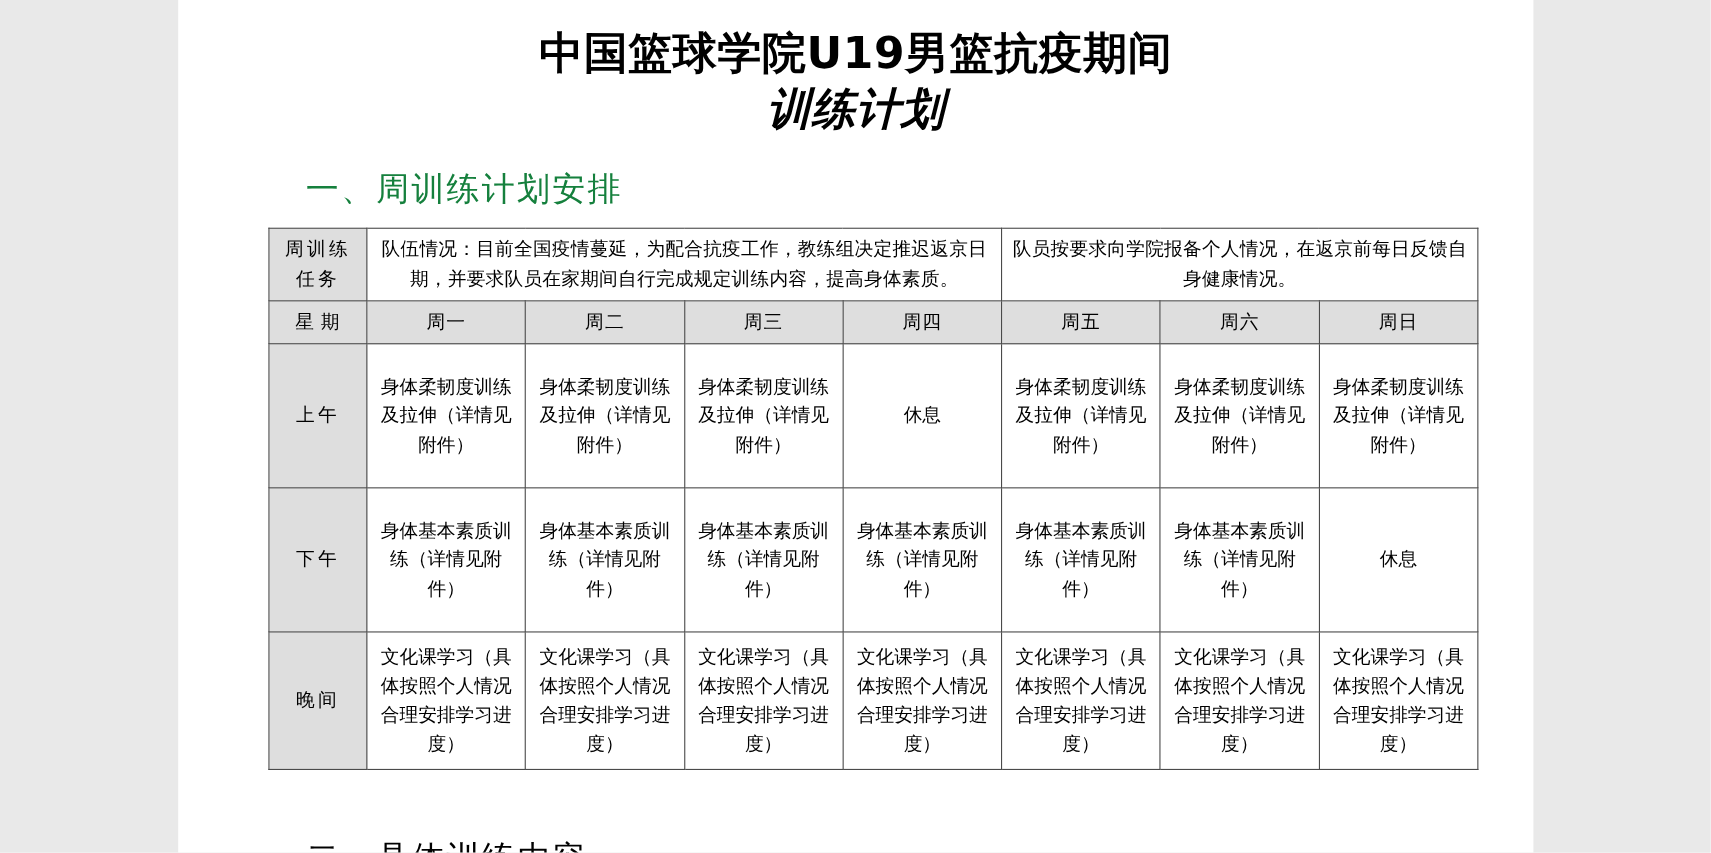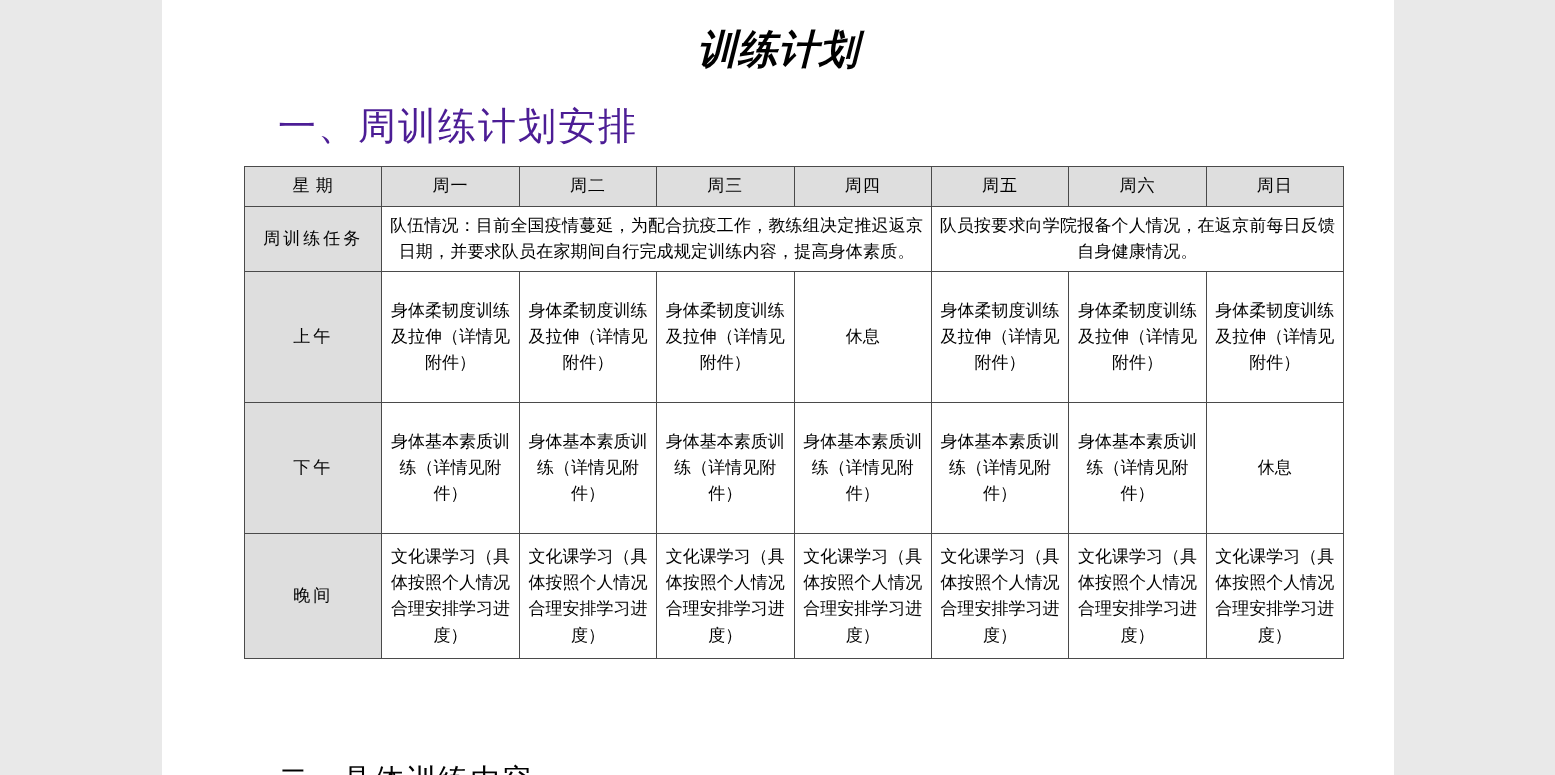--- a/index.html
+++ b/index.html
@@ -25,23 +25,23 @@
     font-weight: bold;
     font-size: 40px;
     line-height: 1.28;
     color: #000;
     margin: 24px 0 0 0;
     letter-spacing: 0.5px;
   }
   .doc-title .line2 { display: block; font-style: italic; }
   .section-heading {
     font-family: "DejaVu Sans", "Liberation Sans", sans-serif;
-    font-size: 38px;
+    font-size: 30px;
     font-weight: 500;
-    color: #4c1d95;
+    color: #15803d;
     margin: 26px 0 0 116px;
     letter-spacing: 2px;
   }
   .section-heading-bottom {
     font-family: "DejaVu Sans", "Liberation Sans", sans-serif;
     font-size: 30px;
     font-weight: 500;
     color: #000;
     margin: 12px 0 0 116px;
     letter-spacing: 2px;
@@ -97,41 +97,42 @@
     height: 27px;
     overflow: hidden;
   }
 </style>
 </head>
 <body>
 
 <div class="page">
 
   <h1 class="doc-title">
+    <span>中国篮球学院U19男篮抗疫期间</span>
     <span class="line2">训练计划</span>
   </h1>
 
   <div class="section-heading">一、周训练计划安排</div>
 
   <table class="plan">
     <tbody>
+      <tr>
+        <td class="shade rowlabel" rowspan="1">周训练任务</td>
+        <td class="intro" colspan="4">队伍情况：目前全国疫情蔓延，为配合抗疫工作，教练组决定推迟返京日期，并要求队员在家期间自行完成规定训练内容，提高身体素质。</td>
+        <td class="intro" colspan="3">队员按要求向学院报备个人情况，在返京前每日反馈自身健康情况。</td>
+      </tr>
       <tr>
         <td class="shade daylabel">星 期</td>
         <td class="shade daylabel">周一</td>
         <td class="shade daylabel">周二</td>
         <td class="shade daylabel">周三</td>
         <td class="shade daylabel">周四</td>
         <td class="shade daylabel">周五</td>
         <td class="shade daylabel">周六</td>
         <td class="shade daylabel">周日</td>
-      </tr>
-      <tr>
-        <td class="shade rowlabel" rowspan="1">周训练任务</td>
-        <td class="intro" colspan="4">队伍情况：目前全国疫情蔓延，为配合抗疫工作，教练组决定推迟返京日期，并要求队员在家期间自行完成规定训练内容，提高身体素质。</td>
-        <td class="intro" colspan="3">队员按要求向学院报备个人情况，在返京前每日反馈自身健康情况。</td>
       </tr>
       <tr class="morning">
         <td class="shade rowlabel">上午</td>
         <td class="cell">身体柔韧度训练及拉伸（详情见附件）</td>
         <td class="cell">身体柔韧度训练及拉伸（详情见附件）</td>
         <td class="cell">身体柔韧度训练及拉伸（详情见附件）</td>
         <td class="cell">休息</td>
         <td class="cell">身体柔韧度训练及拉伸（详情见附件）</td>
         <td class="cell">身体柔韧度训练及拉伸（详情见附件）</td>
         <td class="cell">身体柔韧度训练及拉伸（详情见附件）</td>

